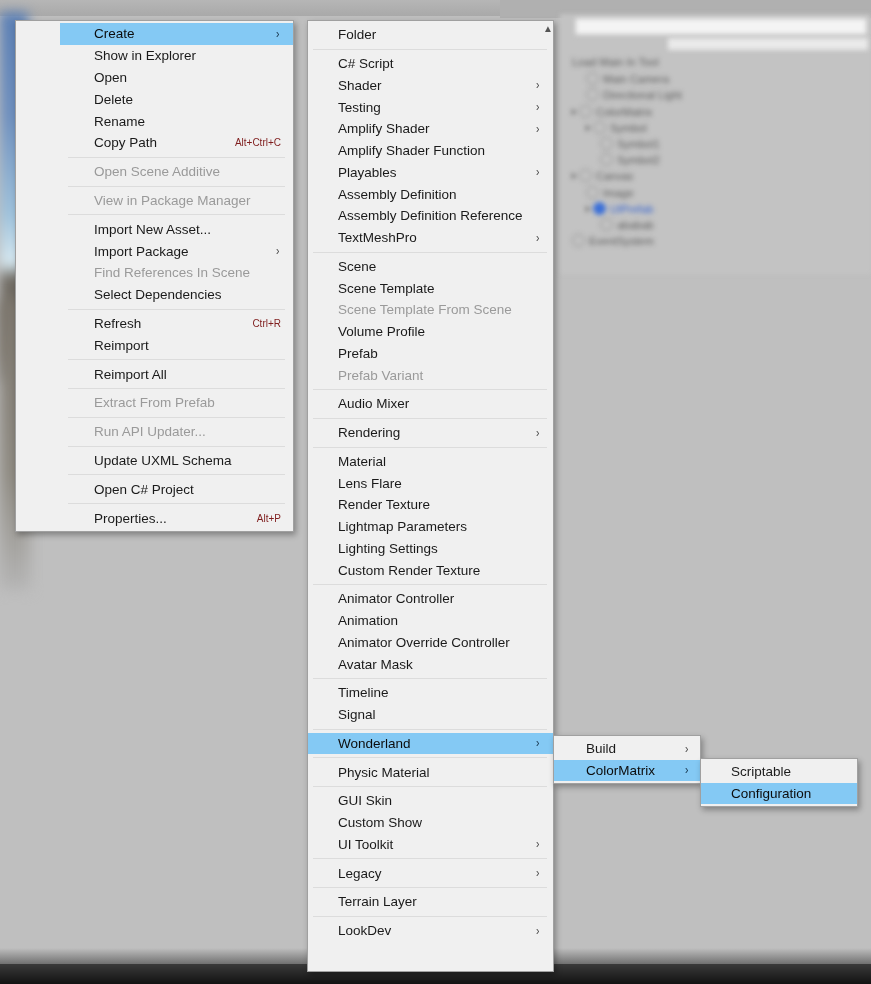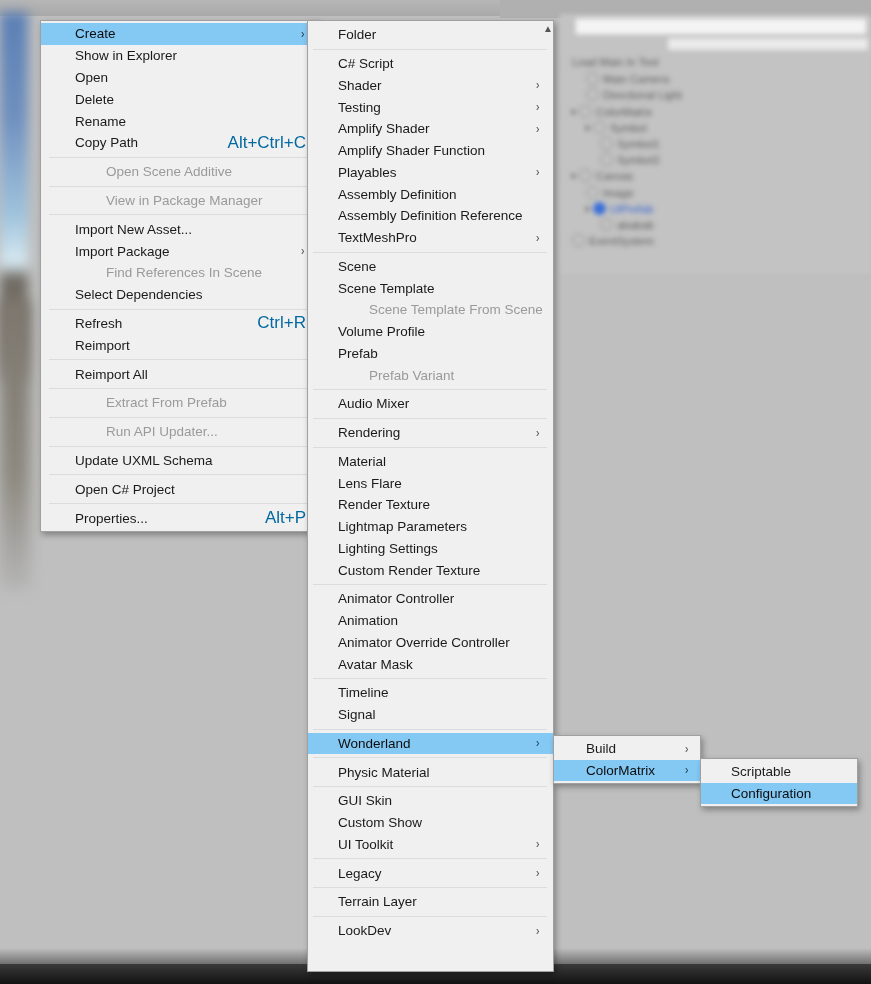--- a/index.html
+++ b/index.html
@@ -115,45 +115,45 @@
     font-size: 13.5px;
     color: #1a1a1a;
     white-space: nowrap;
     cursor: default;
     box-sizing: border-box;
   }
   .mi .lbl { flex: 0 0 auto; }
   .mi .short {
     margin-left: auto;
     padding-left: 24px;
-    font-size: 17px;
-    color: #0369a1;
+    font-size: 10px;
+    color: #7f1d1d;
   }
   .mi .arrow {
     margin-left: auto;
     padding-left: 18px;
     font-size: 12px;
     color: #4a4a4a;
     line-height: 1;
     transform: scaleX(0.85);
   }
-  .mi.disabled { color: #9a9a9a; margin-left: 31px; }
+  .mi.disabled { color: #9a9a9a; }
   .mi.hl {
     background: #84c9f4;
     color: #0c0c0c;
   }
   .mi.hl .arrow { color: #16334a; }
   .sep {
     height: 1px;
     background: #dcdcdc;
     margin: 3px 8px 3px 8px;
   }
 
   
-  #menu-create { left: 40px; top: 20px; width: 279px; }
+  #menu-create { left: 15px; top: 20px; width: 279px; padding-left: 44px; }
   #menu-create .mi { padding-left: 34px; padding-right: 12px; }
 
   
   #menu-assets { left: 307px; top: 20px; width: 247px; height: 952px; padding-top: 3px; overflow: hidden; }
   #menu-assets .mi { padding-left: 30px; padding-right: 12px; height: 21.75px; }
   #menu-assets .sep { margin-left: 5px; margin-right: 6px; }
 
   .scroll-cue {
     position: absolute;
     right: 1px; top: 2px;

